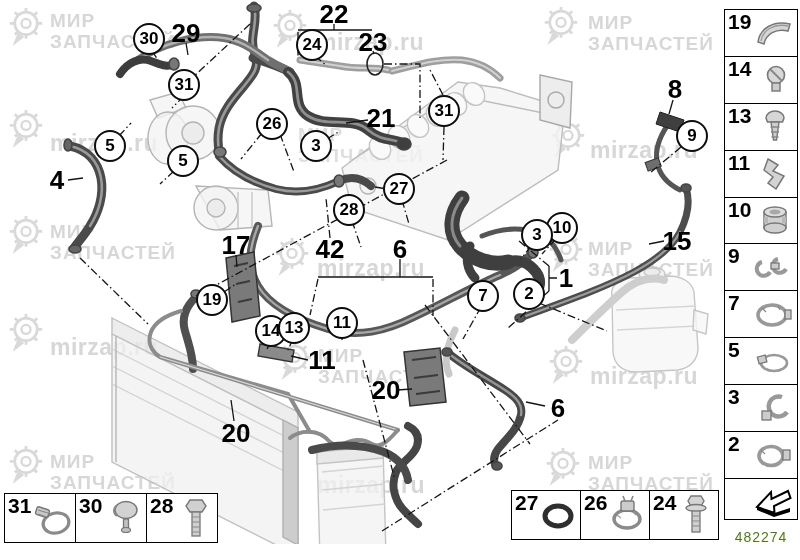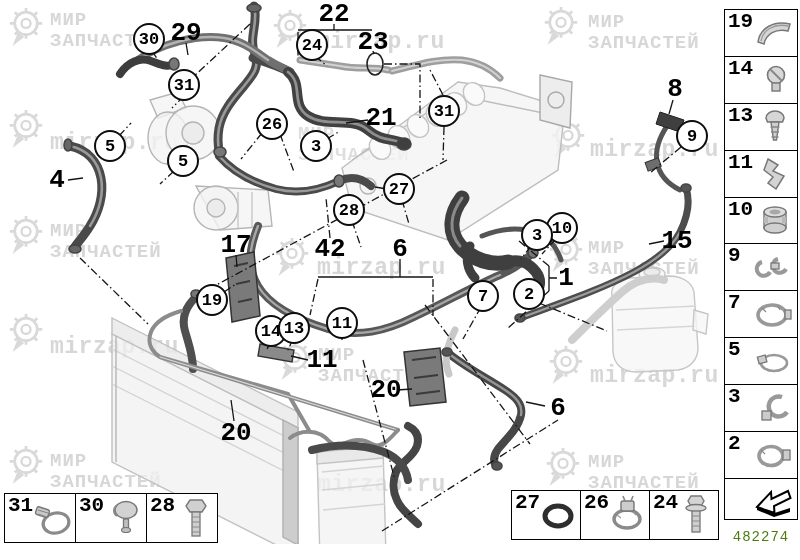--- a/index.html
+++ b/index.html
@@ -1,17 +1,17 @@
 <!DOCTYPE html>
 <html><head>
 <meta charset="utf-8">
 <style>
   html,body{margin:0;padding:0;background:#fff;}
   #app{position:relative;width:800px;height:544px;background:#fff;overflow:hidden;
-       font-family:Liberation Mono, monospace;}
+       font-family:Liberation Sans, sans-serif;}
   
   .wm{position:absolute;z-index:1;color:#d7d7d7;font-weight:bold;line-height:1.12;
       white-space:nowrap;user-select:none;}
   .wm .l{font-size:19px;letter-spacing:1px;display:block;}
   .wm .site{font-size:23px;letter-spacing:.5px;}
   .wm-gear{position:absolute;z-index:1;width:36px;height:42px;}
   
   #art{position:absolute;left:0;top:0;z-index:2;pointer-events:none;}
   
   .co{position:absolute;z-index:5;width:32px;height:32px;box-sizing:border-box;

